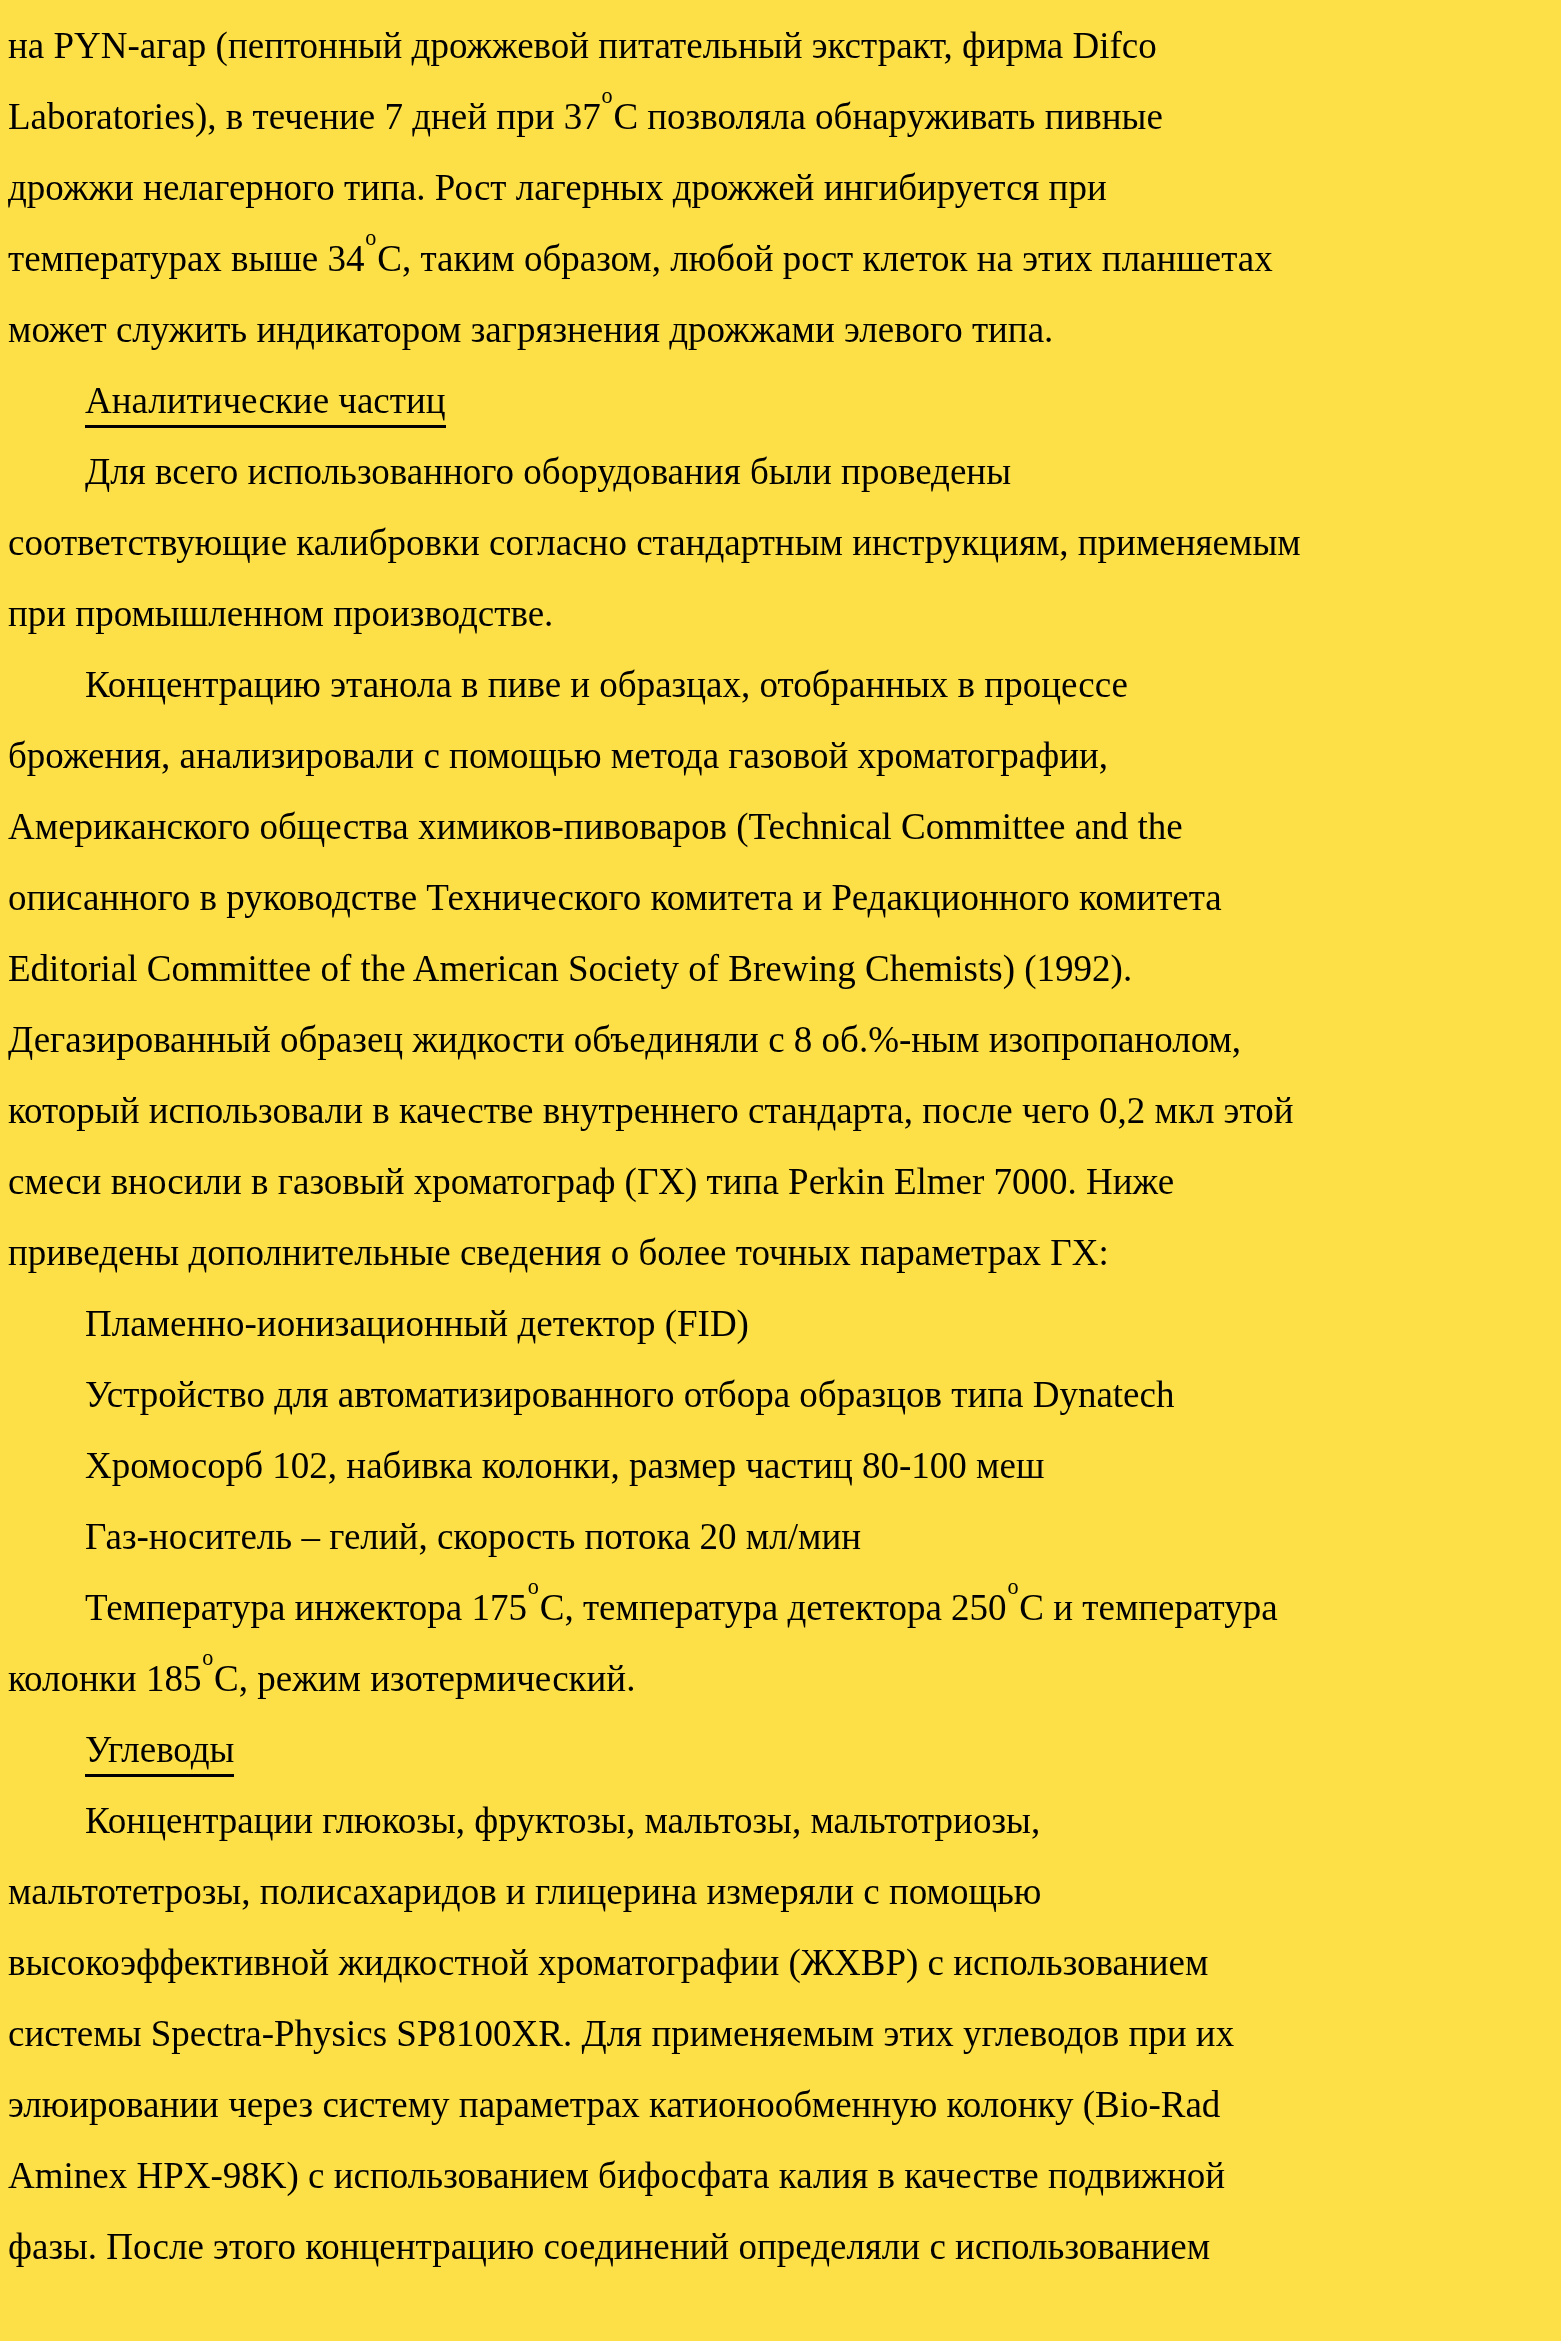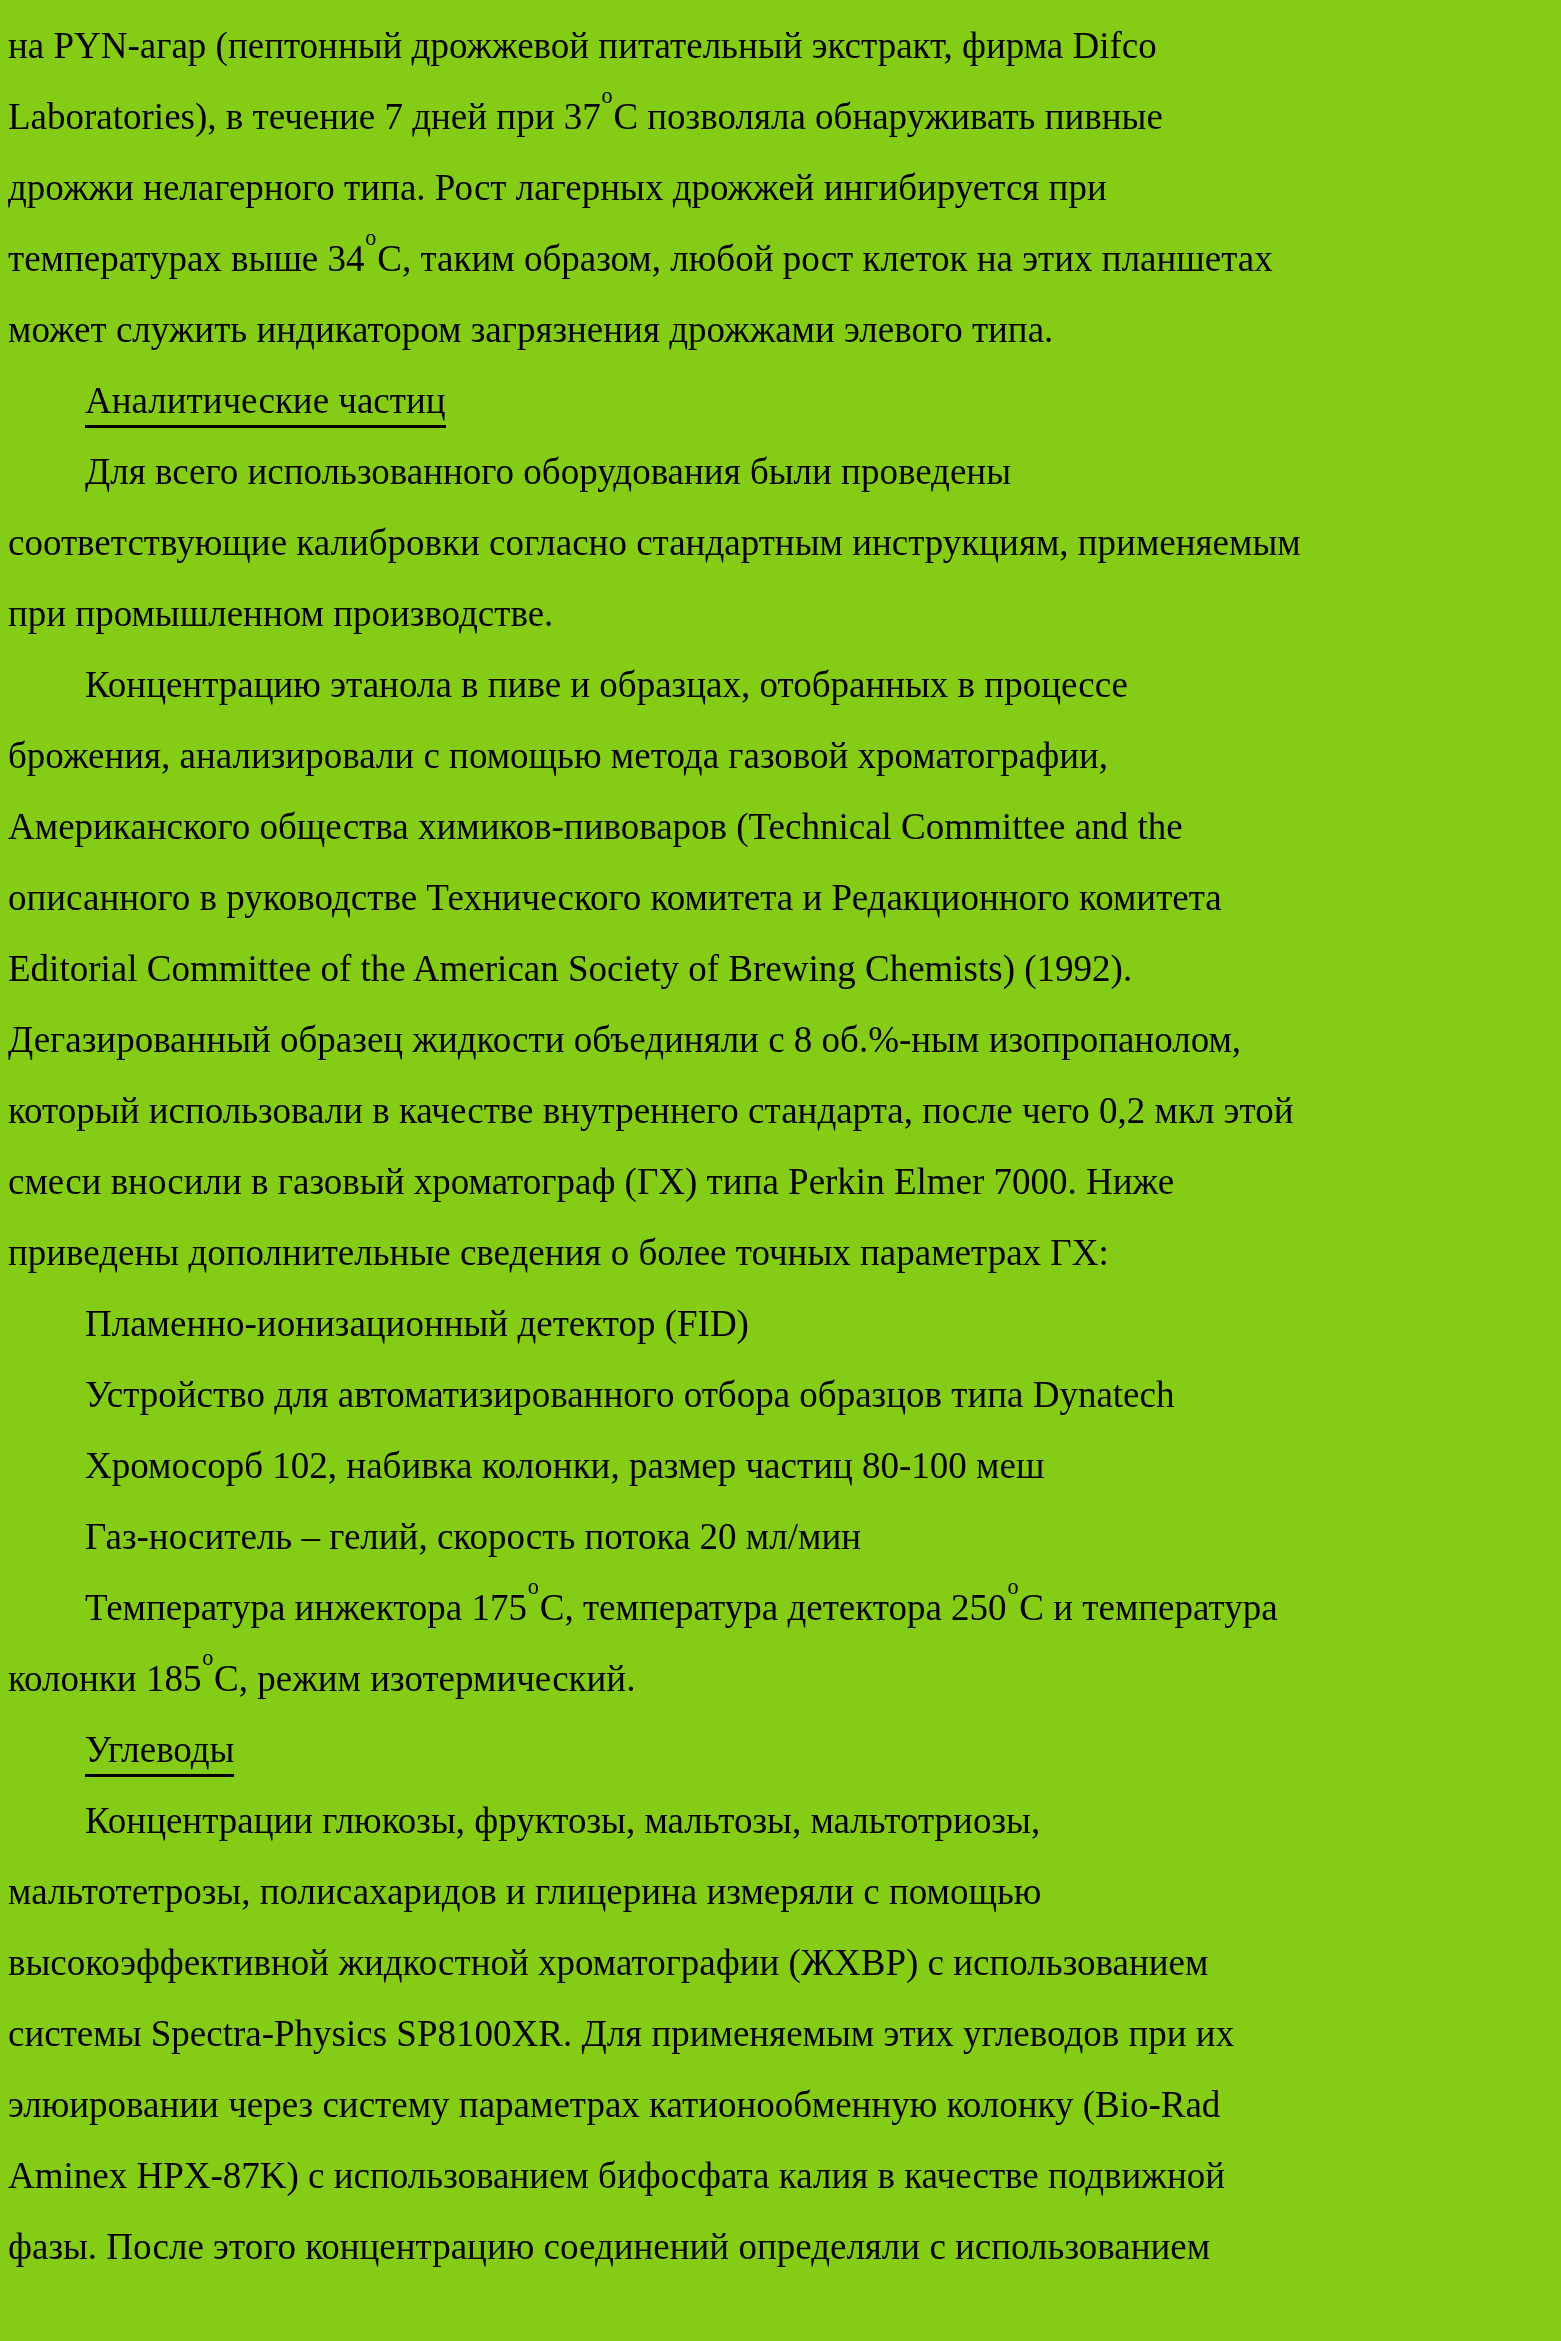--- a/index.html
+++ b/index.html
@@ -35,21 +35,21 @@
       font-size: 0.6em;
       line-height: 0;
       position: relative;
       top: -0.55em;
       margin: 0 0.8px;
     }
   </style>
 </head>
 <body>
 
-<div class="page" style="background: #84cc16; color: rgb(0, 0, 0);">
+<div class="page" style="background: #fde047; color: rgb(0, 0, 0);">
     <div class="line">на PYN-агар (пептонный дрожжевой питательный экстракт, фирма Difco</div>
     <div class="line">Laboratories), в течение 7 дней при 37<sup class="deg">о</sup>С позволяла обнаруживать пивные</div>
     <div class="line">дрожжи нелагерного типа. Рост лагерных дрожжей ингибируется при</div>
     <div class="line">температурах выше 34<sup class="deg">о</sup>С, таким образом, любой рост клеток на этих планшетах</div>
     <div class="line">может служить индикатором загрязнения дрожжами элевого типа.</div>
     <div class="line indent"><span class="underlined">Аналитические частиц</span></div>
     <div class="line indent">Для всего использованного оборудования были проведены</div>
     <div class="line">соответствующие калибровки согласно стандартным инструкциям, применяемым</div>
     <div class="line">при промышленном производстве.</div>
     <div class="line indent">Концентрацию этанола в пиве и образцах, отобранных в процессе</div>
@@ -66,16 +66,16 @@
     <div class="line indent">Хромосорб 102, набивка колонки, размер частиц 80-100 меш</div>
     <div class="line indent">Газ-носитель – гелий, скорость потока 20 мл/мин</div>
     <div class="line indent">Температура инжектора 175<sup class="deg">о</sup>С, температура детектора 250<sup class="deg">о</sup>С и температура</div>
     <div class="line">колонки 185<sup class="deg">о</sup>С, режим изотермический.</div>
     <div class="line indent"><span class="underlined">Углеводы</span></div>
     <div class="line indent">Концентрации глюкозы, фруктозы, мальтозы, мальтотриозы,</div>
     <div class="line">мальтотетрозы, полисахаридов и глицерина измеряли с помощью</div>
     <div class="line">высокоэффективной жидкостной хроматографии (ЖХВР) с использованием</div>
     <div class="line">системы Spectra-Physics SP8100XR. Для применяемым этих углеводов при их</div>
     <div class="line">элюировании через систему параметрах катионообменную колонку (Bio-Rad</div>
-    <div class="line">Aminex HPX-87K) с использованием бифосфата калия в качестве подвижной</div>
+    <div class="line">Aminex HPX-98K) с использованием бифосфата калия в качестве подвижной</div>
     <div class="line">фазы. После этого концентрацию соединений определяли с использованием</div>
   </div>
 
 
 </body></html>

